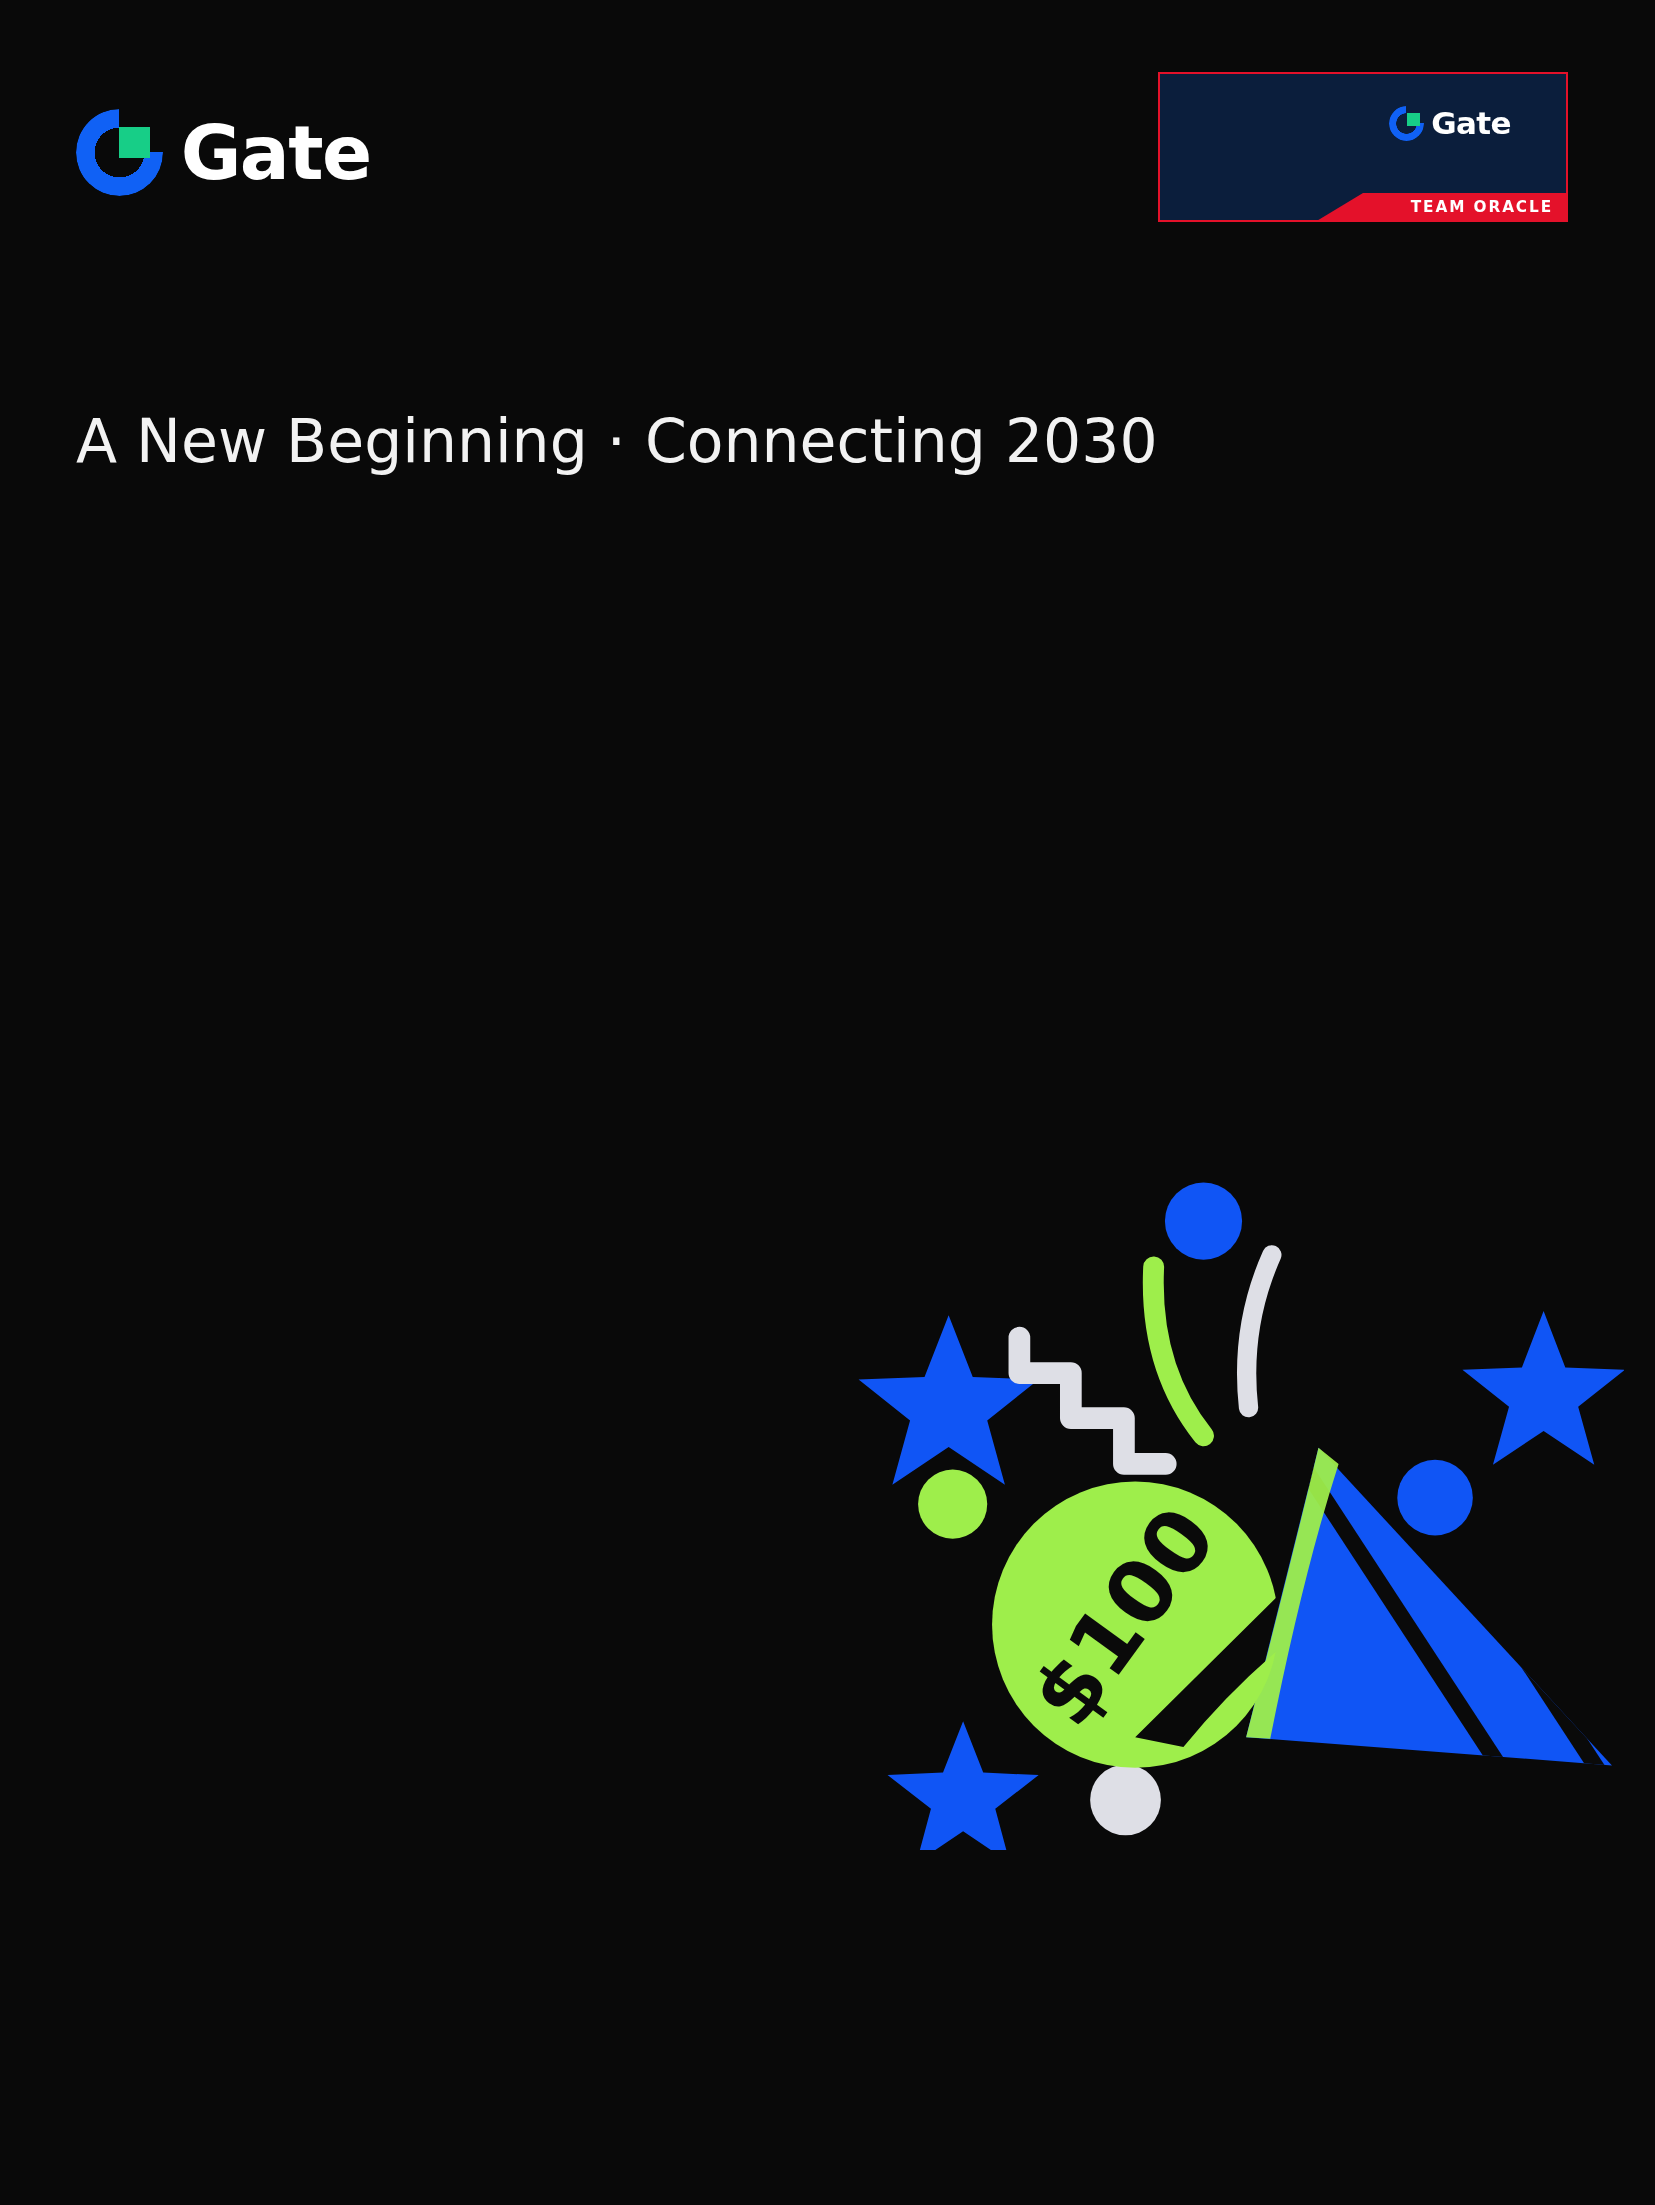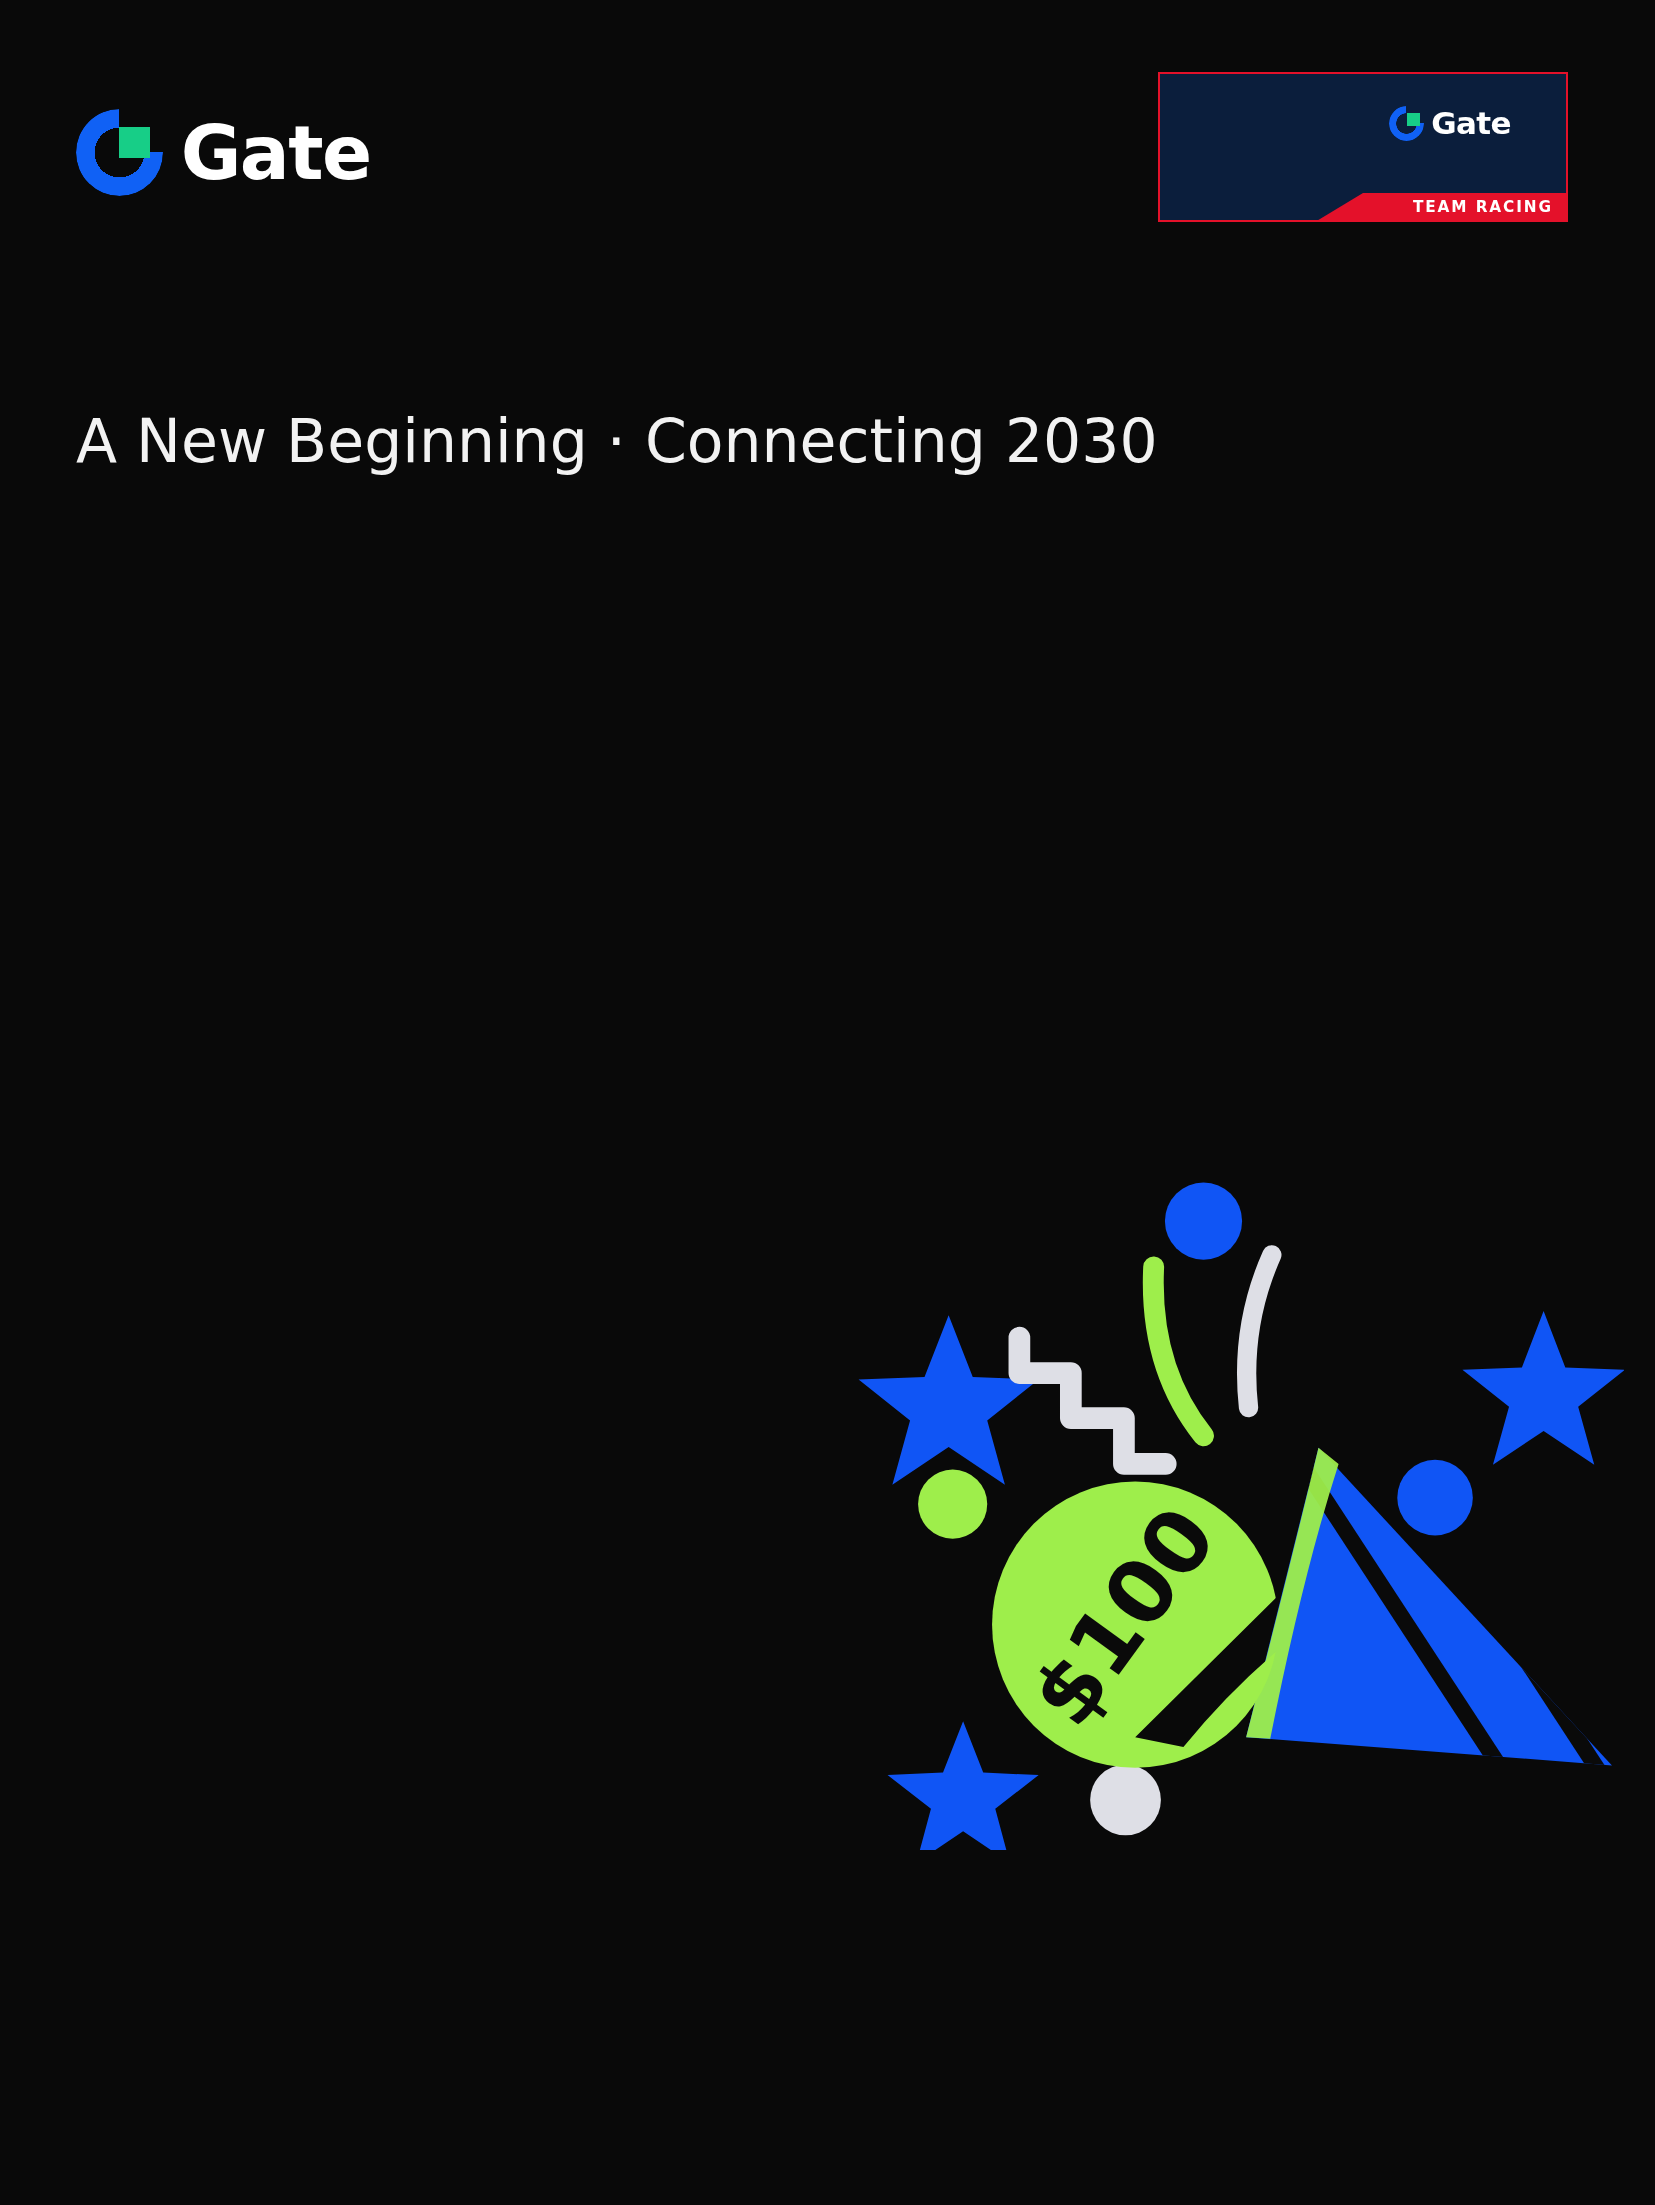--- a/index.html
+++ b/index.html
@@ -141,21 +141,21 @@
       <div class="pb-gate">
         <span class="pb-mark">
           <span class="ring"></span>
           <span class="sq"></span>
         </span>
         <span class="pb-gate-word">Gate</span>
       </div>
 
       <div class="pb-strip">
         <div class="pb-navy-notch"></div>
-        <div class="pb-team">TEAM RACING</div>
+        <div class="pb-team">TEAM ORACLE</div>
       </div>
 
     </div>
   </div>
 </div>
 
 <div class="hero">
   <p class="hero-sub">A New Beginning · Connecting 2030</p>
 </div>
 

